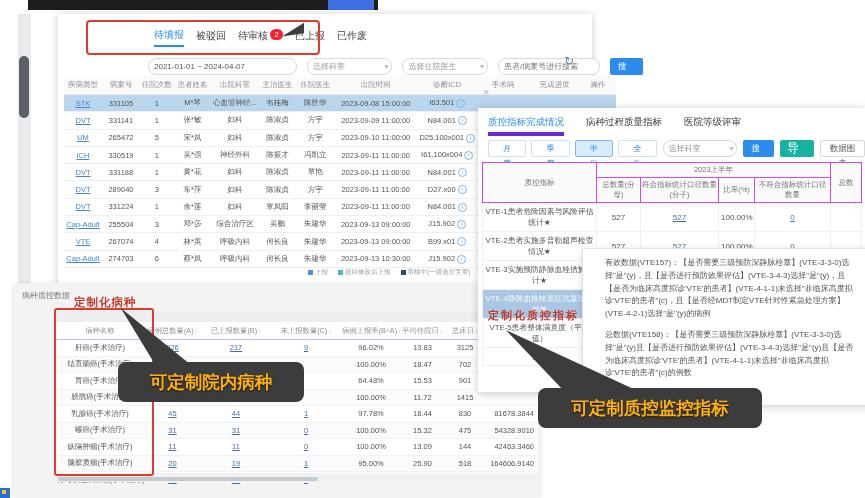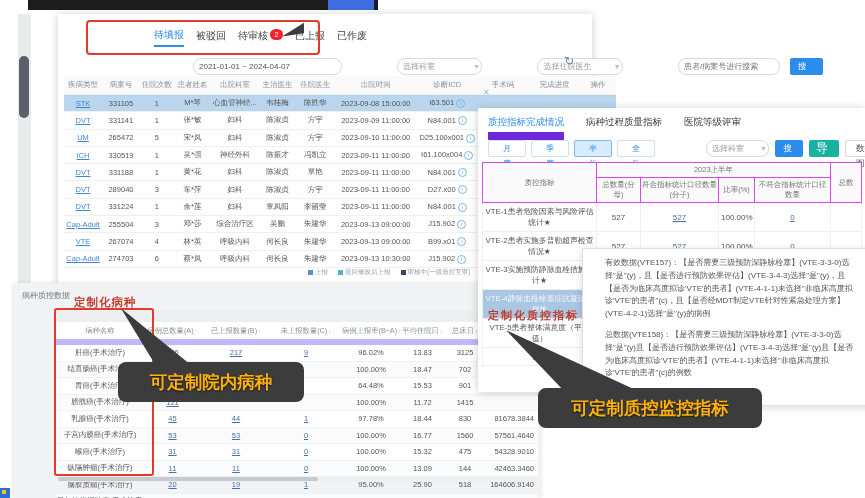--- a/index.html
+++ b/index.html
@@ -19,21 +19,21 @@
   
   #left-card{left:58px;top:14px;width:534px;height:276px;}
   #tabs{position:absolute;left:96px;top:14px;display:flex;gap:12px;align-items:center;font-size:10px;color:#444;}
   .tab{cursor:pointer;white-space:nowrap;padding-bottom:3px;position:relative;}
   .tab.active{color:#2b8ced;border-bottom:2px solid #2b8ced;}
   .badge{display:inline-block;min-width:11px;height:11px;line-height:11px;border-radius:6px;background:#f5222d;color:#fff;
          font-size:7.5px;text-align:center;padding:0 1px;margin-left:2px;vertical-align:top;}
   #tab-rect{position:absolute;left:28px;top:6px;width:230px;height:31px;border:2px solid #e23b2e;border-radius:4px;pointer-events:none;}
 
   #filters{position:absolute;left:90px;top:44px;display:flex;gap:10px;font-size:8px;color:#666;align-items:center;}
-  .fbox{height:15px;line-height:15px;border:1px solid #d9d9d9;border-radius:8px;padding:0 5px;background:#fff;white-space:nowrap;overflow:hidden;margin-left:45px;}
+  .fbox{height:15px;line-height:15px;border:1px solid #d9d9d9;border-radius:8px;padding:0 5px;background:#fff;white-space:nowrap;overflow:hidden;}
   .fbox.date{width:140px;color:#555;}
   .fbox.sel{width:68px;color:#999;position:relative;padding-right:12px;}
   .fbox.sel .caret{position:absolute;right:3px;top:0;color:#bbb;}
   .fbox.inp{width:92px;border:1px solid #d9d9d9;}
   .fbox.inp input{border:0;outline:none;width:100%;font-size:8px;color:#999;padding:0;background:transparent;}
   .btn-blue{height:17px;line-height:17px;padding:0 8px;background:#2b8ced;color:#fff;border-radius:2px;font-size:8.5px;cursor:pointer;}
   #refresh{position:absolute;left:506px;top:40px;font-size:12px;color:#6d87a8;cursor:pointer;}
 
   table{border-collapse:collapse;table-layout:fixed;}
   #wf-table{position:absolute;left:6px;top:62px;width:552px;font-size:7.5px;}
@@ -44,21 +44,21 @@
   .i-ico{display:inline-block;width:7px;height:7px;line-height:7px;border:1px solid #7db5e8;border-radius:50%;color:#5aa0dd;
          font-size:5px;text-align:center;margin-left:2px;vertical-align:middle;font-style:normal;}
   #close-x{position:absolute;left:425px;top:74px;color:#a7b4c2;font-size:8px;cursor:pointer;}
 
   #legend{position:absolute;left:250px;top:254px;display:flex;gap:10px;font-size:6.5px;color:#9aa0a6;align-items:center;white-space:nowrap;}
   .ldot{display:inline-block;width:5px;height:5px;margin-right:2px;vertical-align:middle;}
 
   
   #right-card{left:478px;top:108px;width:387px;height:284px;z-index:5;}
   #r-tabs{position:absolute;left:10px;top:8px;display:flex;gap:22px;font-size:9.5px;color:#333;}
-  #r-tabs .tab.active{color:#2b8ced;border-bottom:8px solid #6d28d9;}
+  #r-tabs .tab.active{color:#2b8ced;border-bottom:4px solid #6d28d9;}
   #r-filter{position:absolute;left:10px;top:32px;display:flex;gap:6px;align-items:center;font-size:8px;}
   .pbtn{height:15px;line-height:15px;padding:0 14px;border:1px solid #cfe0f2;border-radius:2px;color:#2b8ced;background:#fff;cursor:pointer;}
   .pbtn.active{background:#d8ecff;border-color:#7fb8ef;}
   .btn-teal{height:17px;line-height:17px;padding:0 7px;background:#17b3a0;color:#fff;border-radius:2px;font-size:12px;cursor:pointer;}
   .btn-ghost{height:15px;line-height:15px;padding:0 7px;border:1px solid #d9d9d9;color:#555;border-radius:2px;background:#fff;font-size:8.5px;cursor:pointer;text-align:center;}
   #qc-table{position:absolute;left:4px;top:54px;width:379px;font-size:8px;}
   #qc-table th{font-weight:normal;color:#777;background:#fafafa;border:1px solid #d946ef;padding:2px 1px;font-size:7.5px;}
   #qc-table td{border:1px solid #f0f0f0;text-align:center;color:#555;padding:3px 2px;}
   #qc-table td.lbl{font-size:7.8px;color:#555;}
   #qc-table tr.sel td{background:#a9c6e3;color:#f4f8fc;}
@@ -66,21 +66,21 @@
           box-shadow:0 2px 8px rgba(0,0,0,.15);padding:8px 10px;font-size:8px;color:#555;line-height:1.6;z-index:6;overflow:hidden;}
   #qc-tip p{margin:0 0 8px 12px;}
   #qc-red{position:absolute;left:10px;top:200px;font-size:11px;font-weight:bold;color:#c23b2b;letter-spacing:2px;}
 
   
   #bottom-card{left:14px;top:283px;width:526px;height:215px;background:#f2f3f5;box-shadow:0 1px 5px rgba(0,0,0,.15);}
   #bd-title{position:absolute;left:8px;top:7px;font-size:8px;color:#777;}
   #bd-wrap{position:absolute;left:42px;top:28px;width:482px;height:162px;background:#fff;}
   #bd-band{position:absolute;left:0;top:0;width:482px;height:11px;background:#eceef0;}
   #bd-table{position:absolute;left:0;top:11px;width:482px;font-size:7.5px;}
-  #bd-table th{font-weight:normal;color:#8a8f96;height:15px;border-bottom:6px solid #c4b5fd;background:#fff;white-space:nowrap;overflow:hidden;font-size:7.3px;text-align:center;}
+  #bd-table th{font-weight:normal;color:#8a8f96;height:15px;border-bottom:1px solid #c4b5fd;background:#fff;white-space:nowrap;overflow:hidden;font-size:7.3px;text-align:center;}
   #bd-table th.sortable::after{content:"↕";color:#c5c9cd;font-size:6px;margin-left:1px;}
   #bd-table td{height:13.5px;text-align:center;color:#555;border-bottom:1px solid #f2f2f2;white-space:nowrap;overflow:hidden;}
   #bd-table tr:nth-child(even) td{background:#fafbfc;}
   #bd-table td.cost{text-align:right;padding-right:4px;}
   .lnk2{color:#4a6fa0;text-decoration:underline;cursor:pointer;}
   #bd-scroll{position:absolute;left:0;top:165px;width:482px;height:6px;background:#eef0f2;}
   #bd-scroll .thumb{position:absolute;left:2px;top:1px;width:260px;height:4px;background:#c6c9cd;border-radius:2px;cursor:pointer;}
   #bd-rect{position:absolute;left:40px;top:25px;width:96px;height:164px;border:2px solid #e23b2e;border-radius:3px;pointer-events:none;z-index:4;}
 
   
@@ -397,30 +397,20 @@
             </tr>
             <tr>
               <td>乳腺癌(手术治疗)</td>
               <td><span class="lnk2">45</span></td>
               <td><span class="lnk2">44</span></td>
               <td><span class="lnk2">1</span></td>
               <td>97.78%</td>
               <td>18.44</td>
               <td>830</td>
               <td class="cost">81678.3844</td>
-            </tr>
-            <tr>
-              <td>子宫内膜癌(手术治疗)</td>
-              <td><span class="lnk2">53</span></td>
-              <td><span class="lnk2">53</span></td>
-              <td><span class="lnk2">0</span></td>
-              <td>100.00%</td>
-              <td>16.77</td>
-              <td>1560</td>
-              <td class="cost">57561.4640</td>
             </tr>
             <tr>
               <td>喉癌(手术治疗)</td>
               <td><span class="lnk2">31</span></td>
               <td><span class="lnk2">31</span></td>
               <td><span class="lnk2">0</span></td>
               <td>100.00%</td>
               <td>15.32</td>
               <td>475</td>
               <td class="cost">54328.9010</td>

